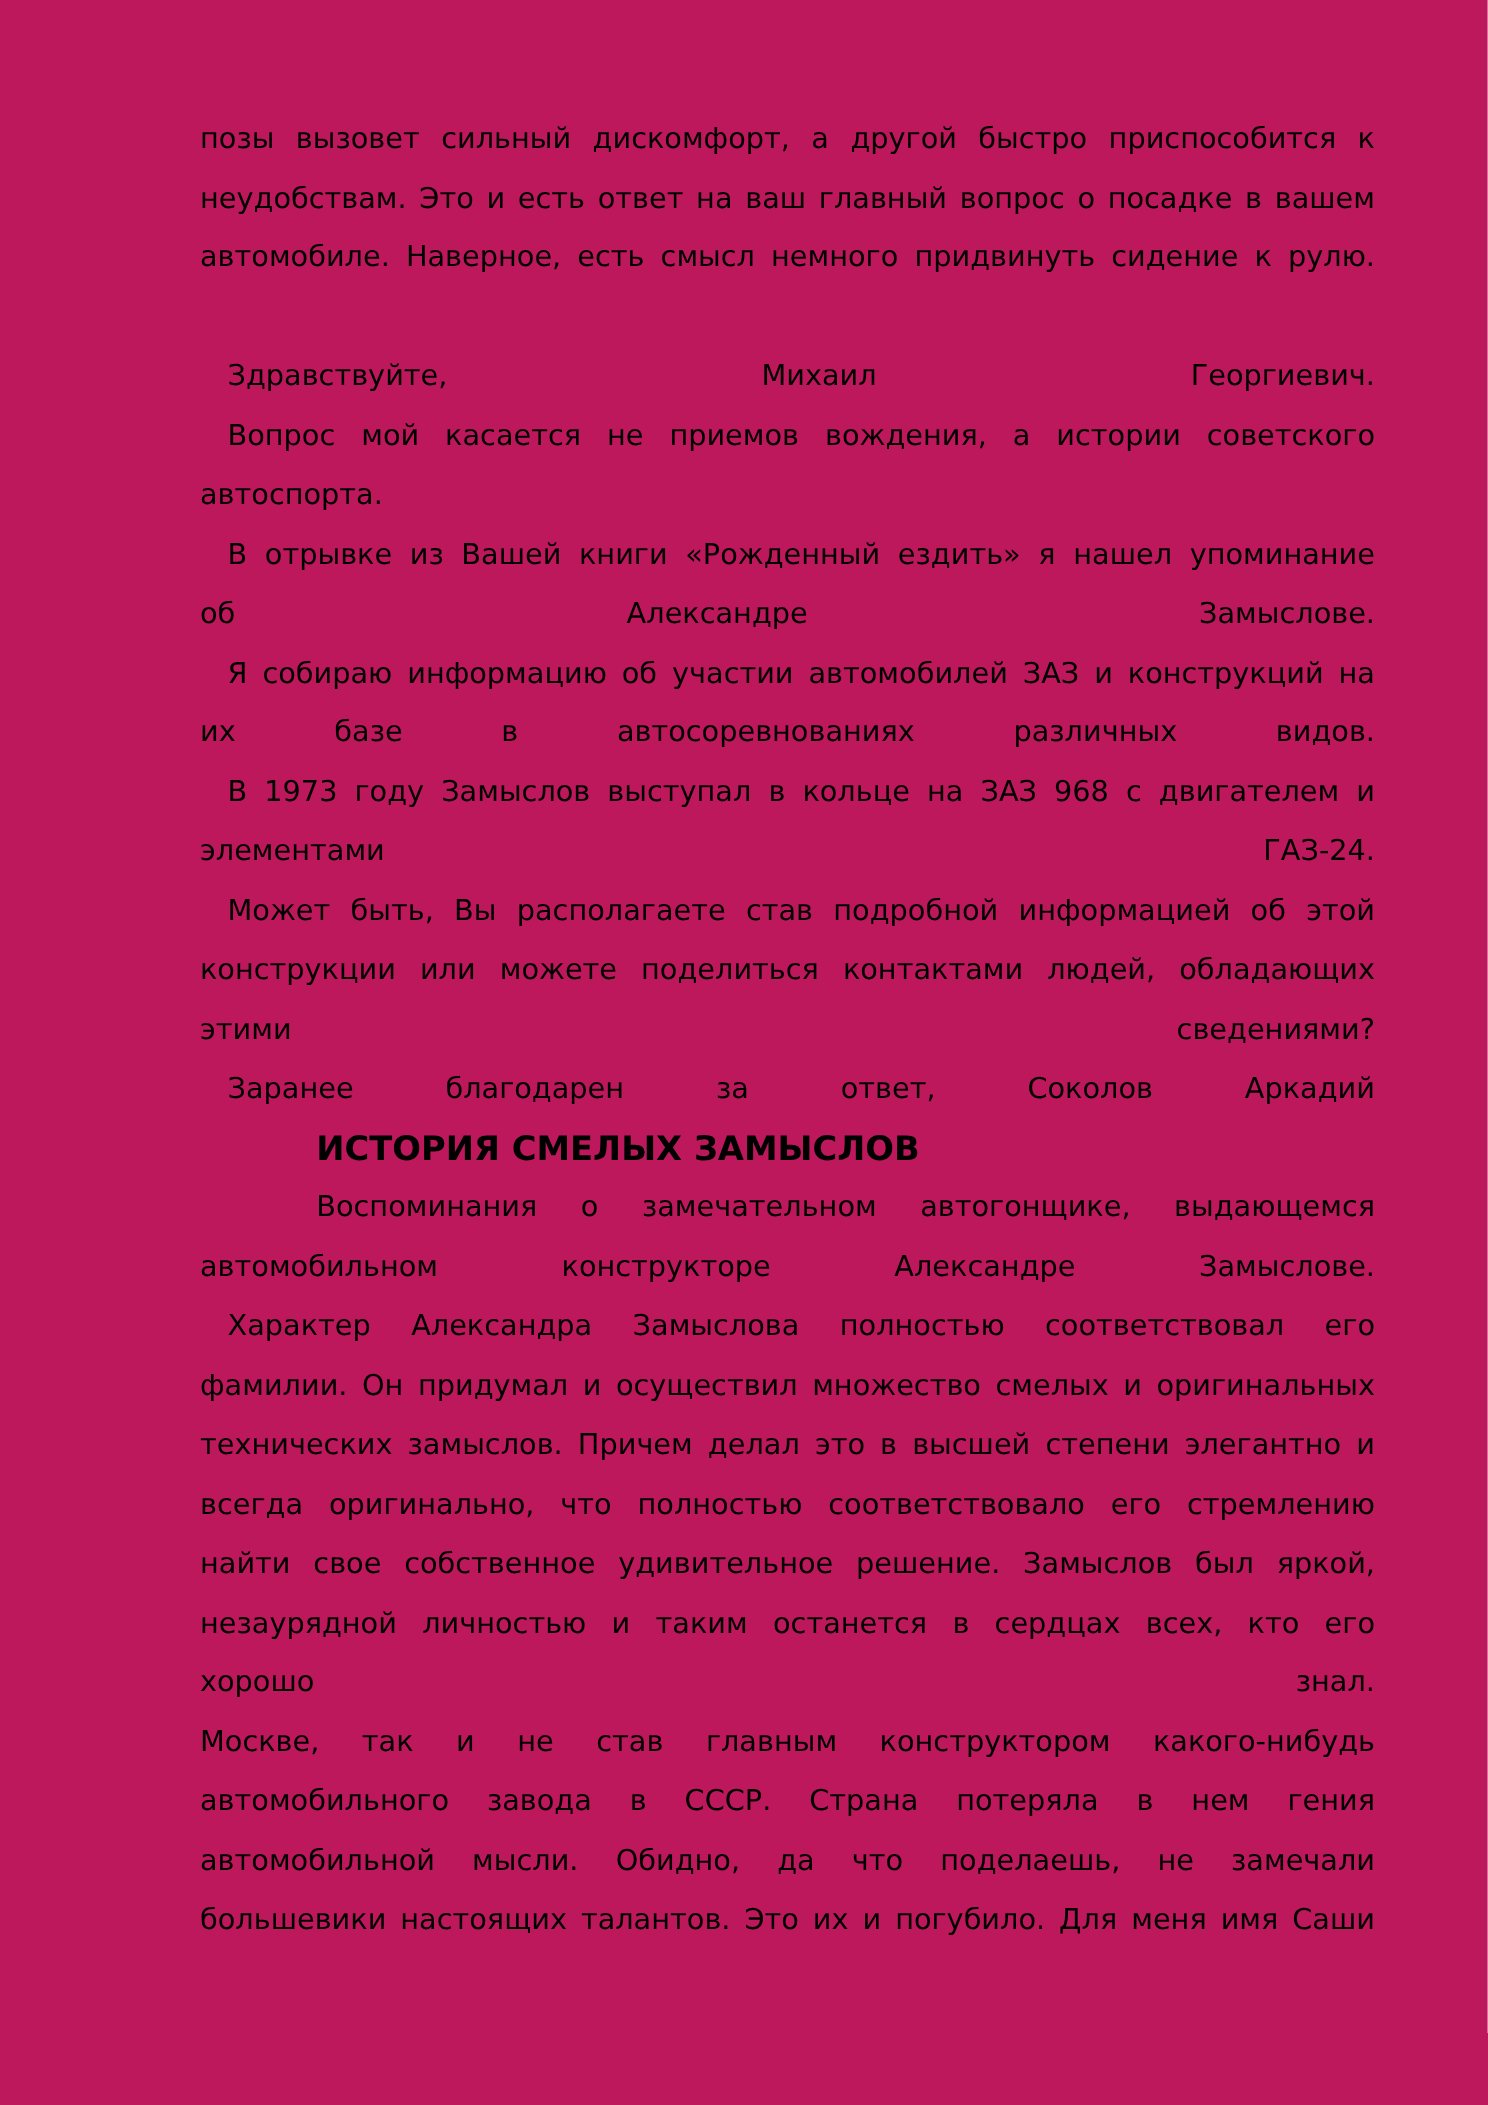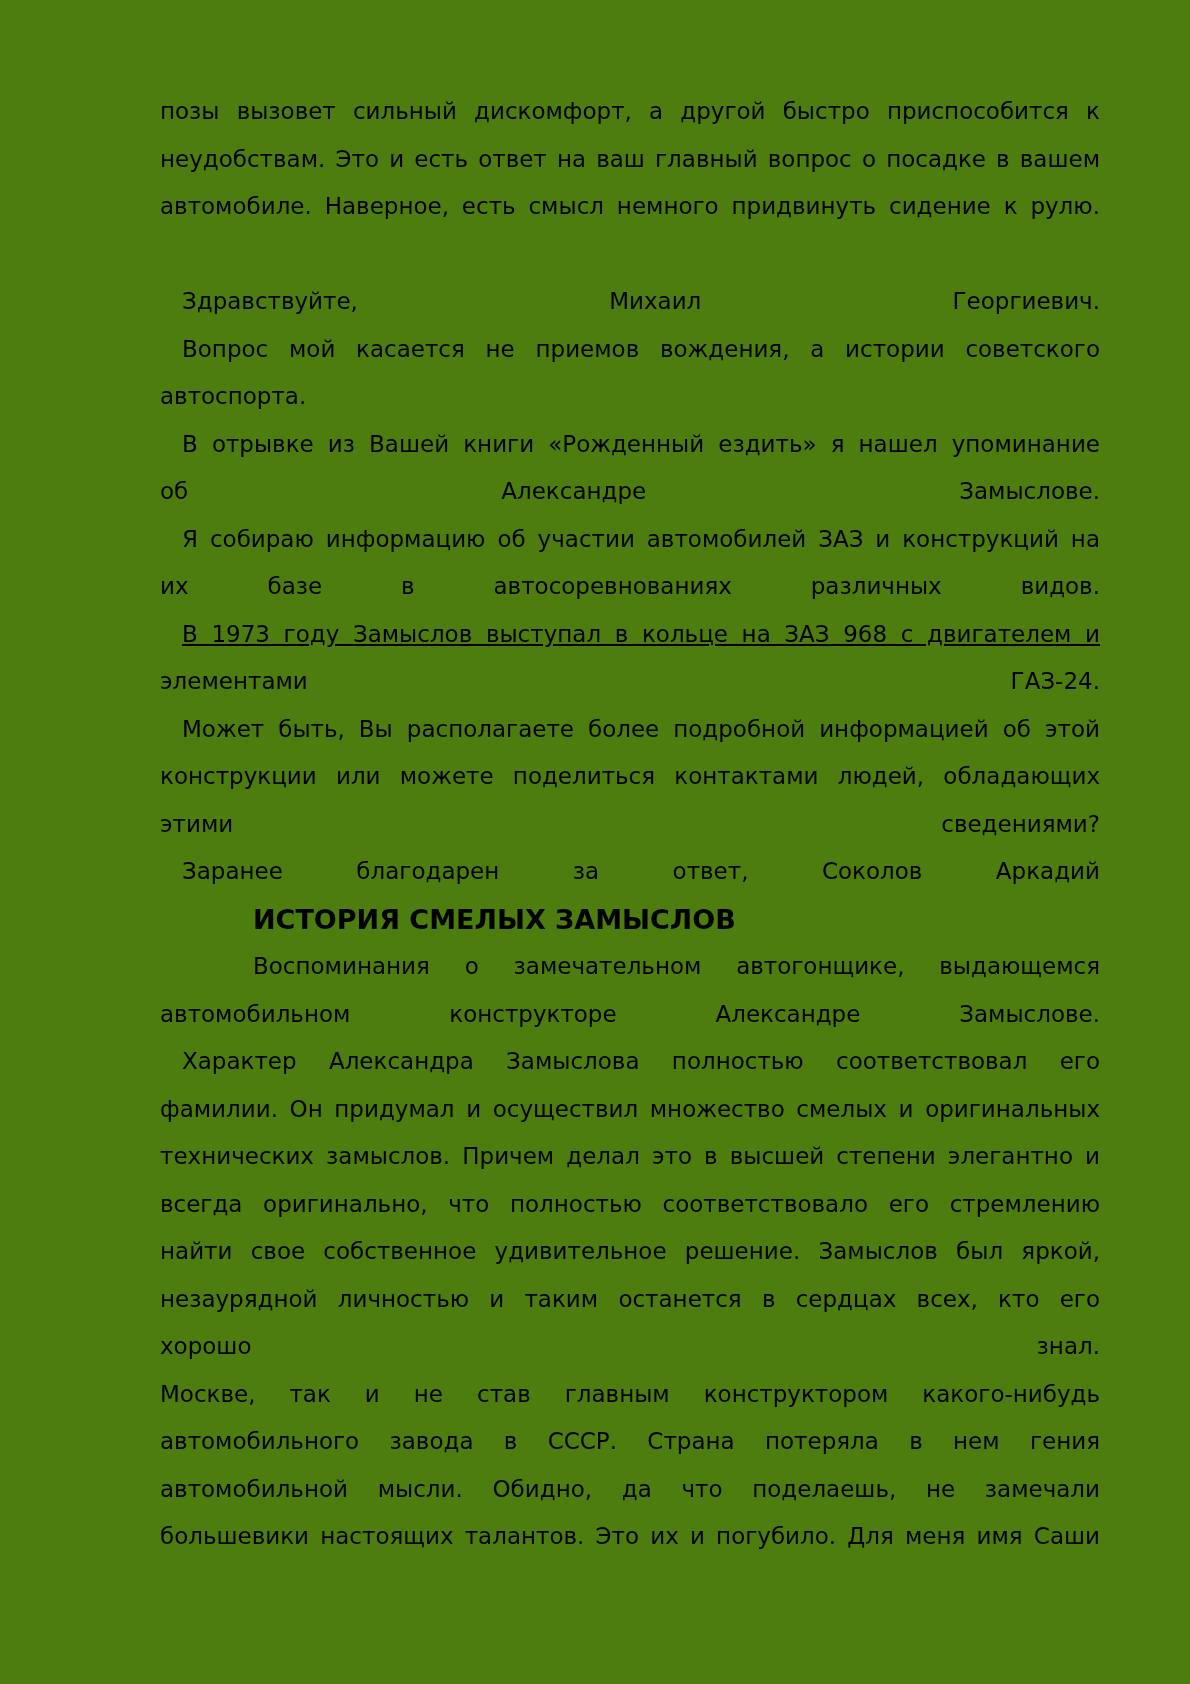--- a/index.html
+++ b/index.html
@@ -11,21 +11,21 @@
     width: 1190px;
     height: 1684px;
     overflow: hidden;
     font-family: "DejaVu Sans", sans-serif;
   }
   .page {
     box-sizing: border-box;
     width: 1190px;
     height: 1684px;
     padding: 88px 90px 0 160px;
-    background: #4d7c0f;
+    background: #be185d;
     color: #000000;
   }
   .block { margin: 0; }
   .line {
     height: 47.5px;
     line-height: 47.5px;
     font-size: 23px;
     color: #000000;
     text-align: justify;
     text-align-last: justify;
@@ -64,25 +64,25 @@
     </div>
     <div class="block paragraph">
       <div class="line" style="padding-left: 22px;">В отрывке из Вашей книги «Рожденный ездить» я нашел упоминание</div>
       <div class="line">об Александре Замыслове.</div>
     </div>
     <div class="block paragraph">
       <div class="line" style="padding-left: 22px;">Я собираю информацию об участии автомобилей ЗАЗ и конструкций на</div>
       <div class="line">их базе в автосоревнованиях различных видов.</div>
     </div>
     <div class="block paragraph">
-      <div class="line" style="padding-left: 22px; text-decoration: underline;">В 1973 году Замыслов выступал в кольце на ЗАЗ 968 с двигателем и</div>
+      <div class="line" style="padding-left: 22px;">В 1973 году Замыслов выступал в кольце на ЗАЗ 968 с двигателем и</div>
       <div class="line">элементами ГАЗ-24.</div>
     </div>
     <div class="block paragraph">
-      <div class="line" style="padding-left: 22px;">Может быть, Вы располагаете более подробной информацией об этой</div>
+      <div class="line" style="padding-left: 22px;">Может быть, Вы располагаете став подробной информацией об этой</div>
       <div class="line">конструкции или можете поделиться контактами людей, обладающих</div>
       <div class="line">этими сведениями?</div>
     </div>
     <div class="block paragraph">
       <div class="line" style="padding-left: 22px;">Заранее благодарен за ответ, Соколов Аркадий</div>
     </div>
     <div class="block heading">
       <div class="line no-stretch" style="padding-left: 93px;">ИСТОРИЯ СМЕЛЫХ ЗАМЫСЛОВ</div>
     </div>
     <div class="block paragraph">

